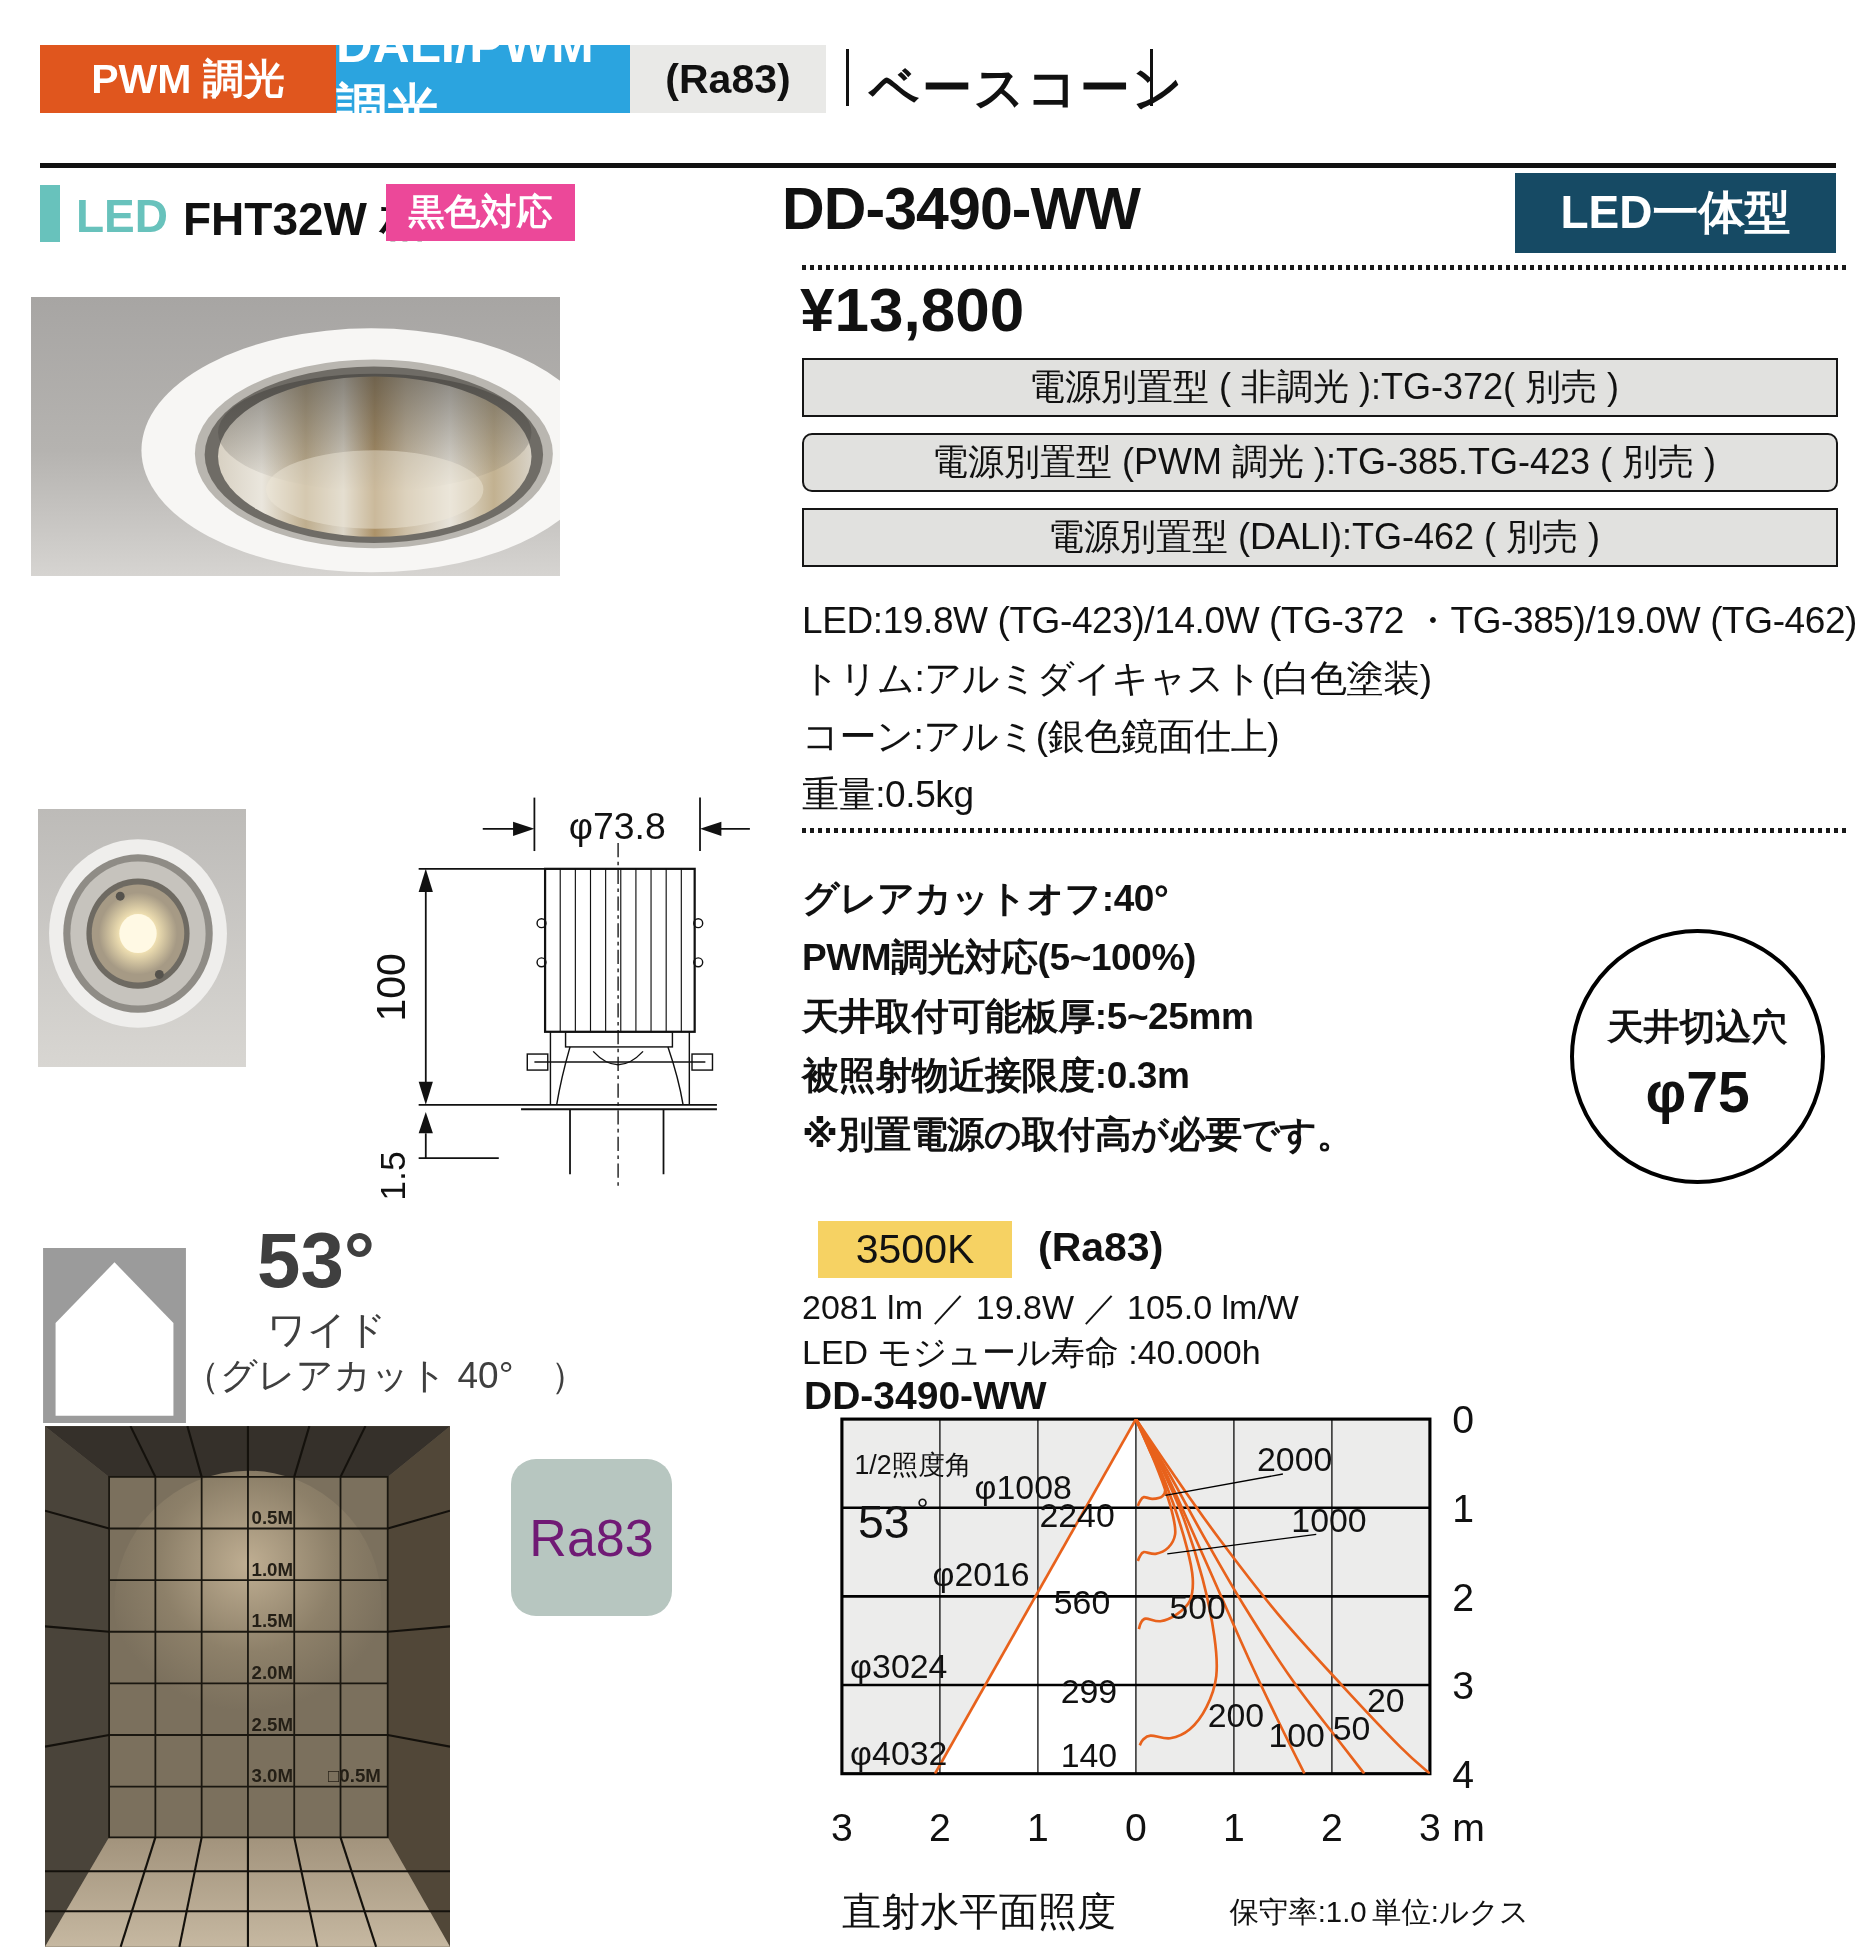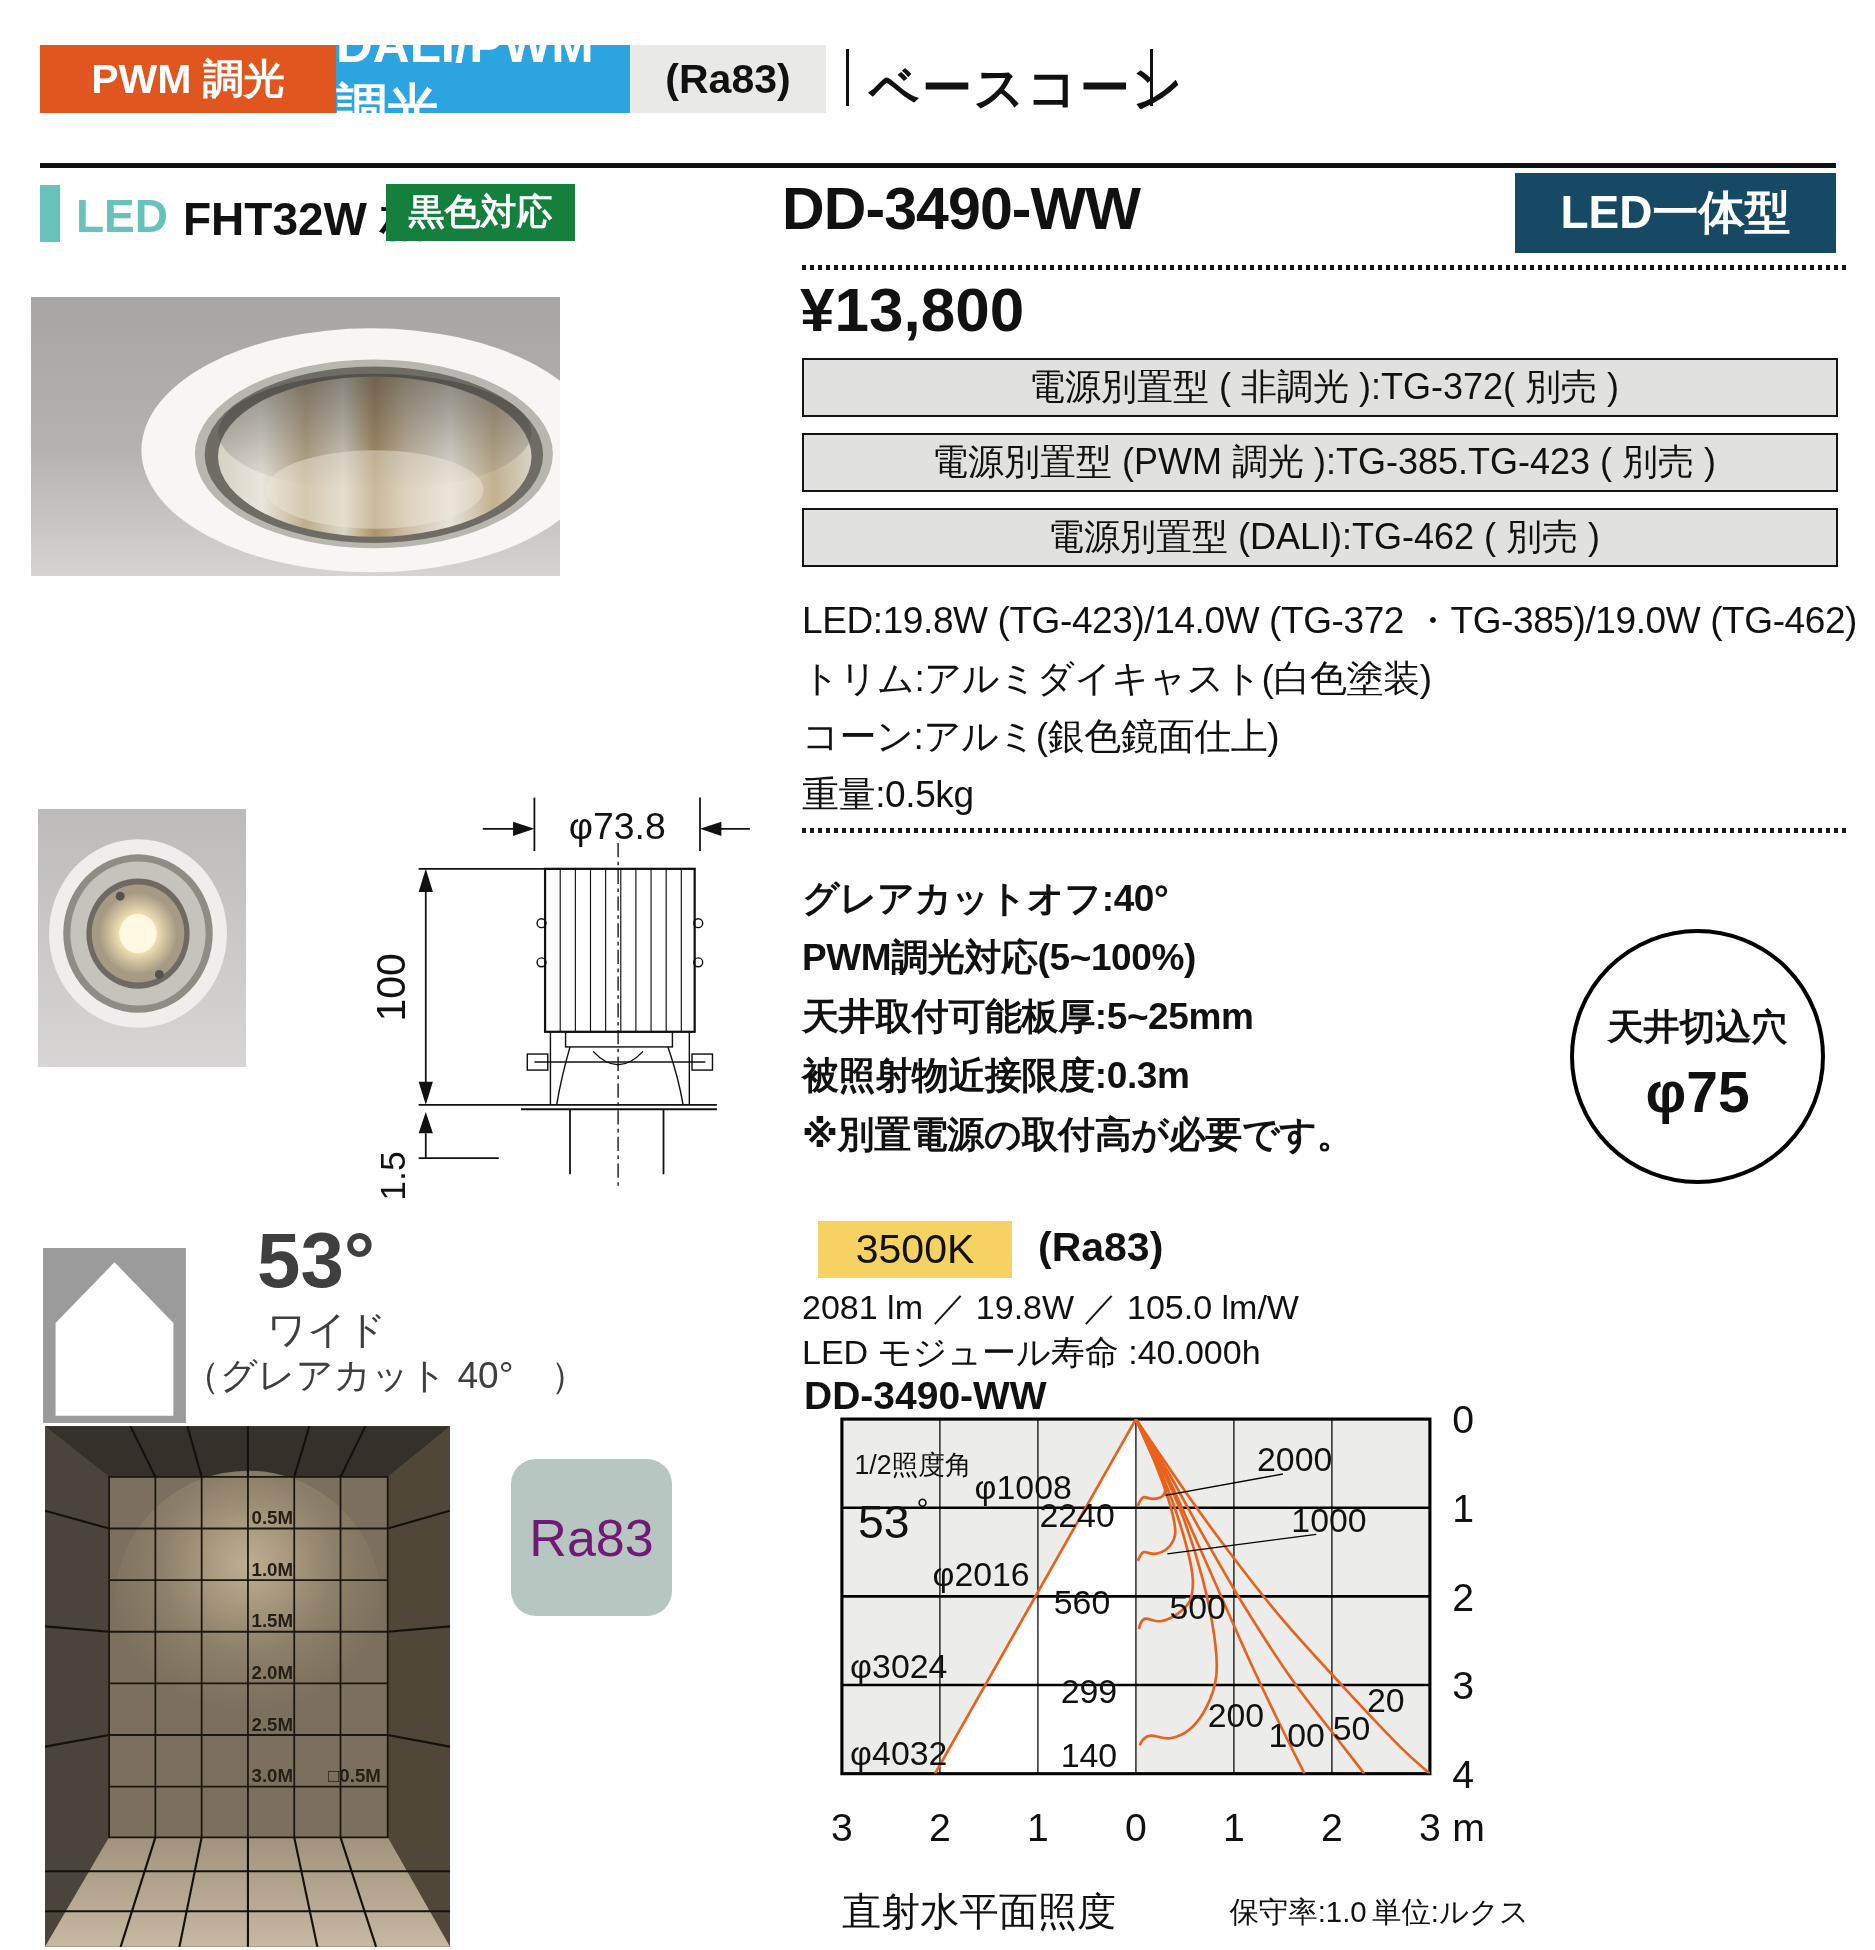--- a/index.html
+++ b/index.html
@@ -32,35 +32,35 @@
   </div>
   <div class="vline" style="left:846px;top:49px;height:57px;"></div>
   <div class="abs" style="left:869px;top:55px;font-size:50px;font-weight:600;letter-spacing:1.8px;">ベースコーン</div>
   <div class="vline" style="left:1150px;top:49px;height:57px;"></div>
 
   <div class="abs" style="left:40px;top:163px;width:1796px;height:5.3px;background:#111;"></div>
 
   <div class="abs" style="left:40px;top:185px;width:19.6px;height:57px;background:#68c2bc;"></div>
   <div class="abs" style="left:76px;top:189px;font-size:46px;font-weight:700;color:#68c2bc;">LED</div>
   <div class="abs" style="left:183px;top:189px;font-size:46px;font-weight:700;color:#111;">FHT32W 相当</div>
-  <div class="abs badge" style="left:386px;top:184px;width:189px;height:57px;background:#15803d;color:#fff;font-size:36px;font-weight:600;">
+  <div class="abs badge" style="left:386px;top:184px;width:189px;height:57px;background:#ec4899;color:#fff;font-size:36px;font-weight:600;">
     <span>黒色対応</span>
   </div>
   <div class="abs" style="left:782px;top:175px;font-size:59px;font-weight:700;letter-spacing:-0.9px;">DD-3490-WW</div>
   <div class="abs badge" style="left:1515px;top:173px;width:321px;height:80px;background:#164a64;color:#fff;font-size:46px;font-weight:600;">
     <span>LED一体型</span>
   </div>
 
   <div class="dotted" style="left:802px;top:265px;width:1048px;"></div>
   <div class="abs" style="left:800px;top:274px;font-size:62px;font-weight:700;">¥13,800</div>
 
   <div class="bar-item" style="top:358px;">
     <span>電源別置型 ( 非調光 ):TG-372( 別売 )</span>
   </div>
-  <div class="bar-item" style="top:433px;">
+  <div class="bar-item" style="top:433px;border-radius:10px;">
     <span>電源別置型 (PWM 調光 ):TG-385.TG-423 ( 別売 )</span>
   </div>
   <div class="bar-item" style="top:508px;">
     <span>電源別置型 (DALI):TG-462 ( 別売 )</span>
   </div>
 
   <div class="speclines" style="left:802px;top:592px;">
     <div>LED:19.8W (TG-423)/14.0W (TG-372 ・TG-385)/19.0W (TG-462)</div>
     <div>トリム:アルミダイキャスト(白色塗装)</div>
     <div>コーン:アルミ(銀色鏡面仕上)</div>

